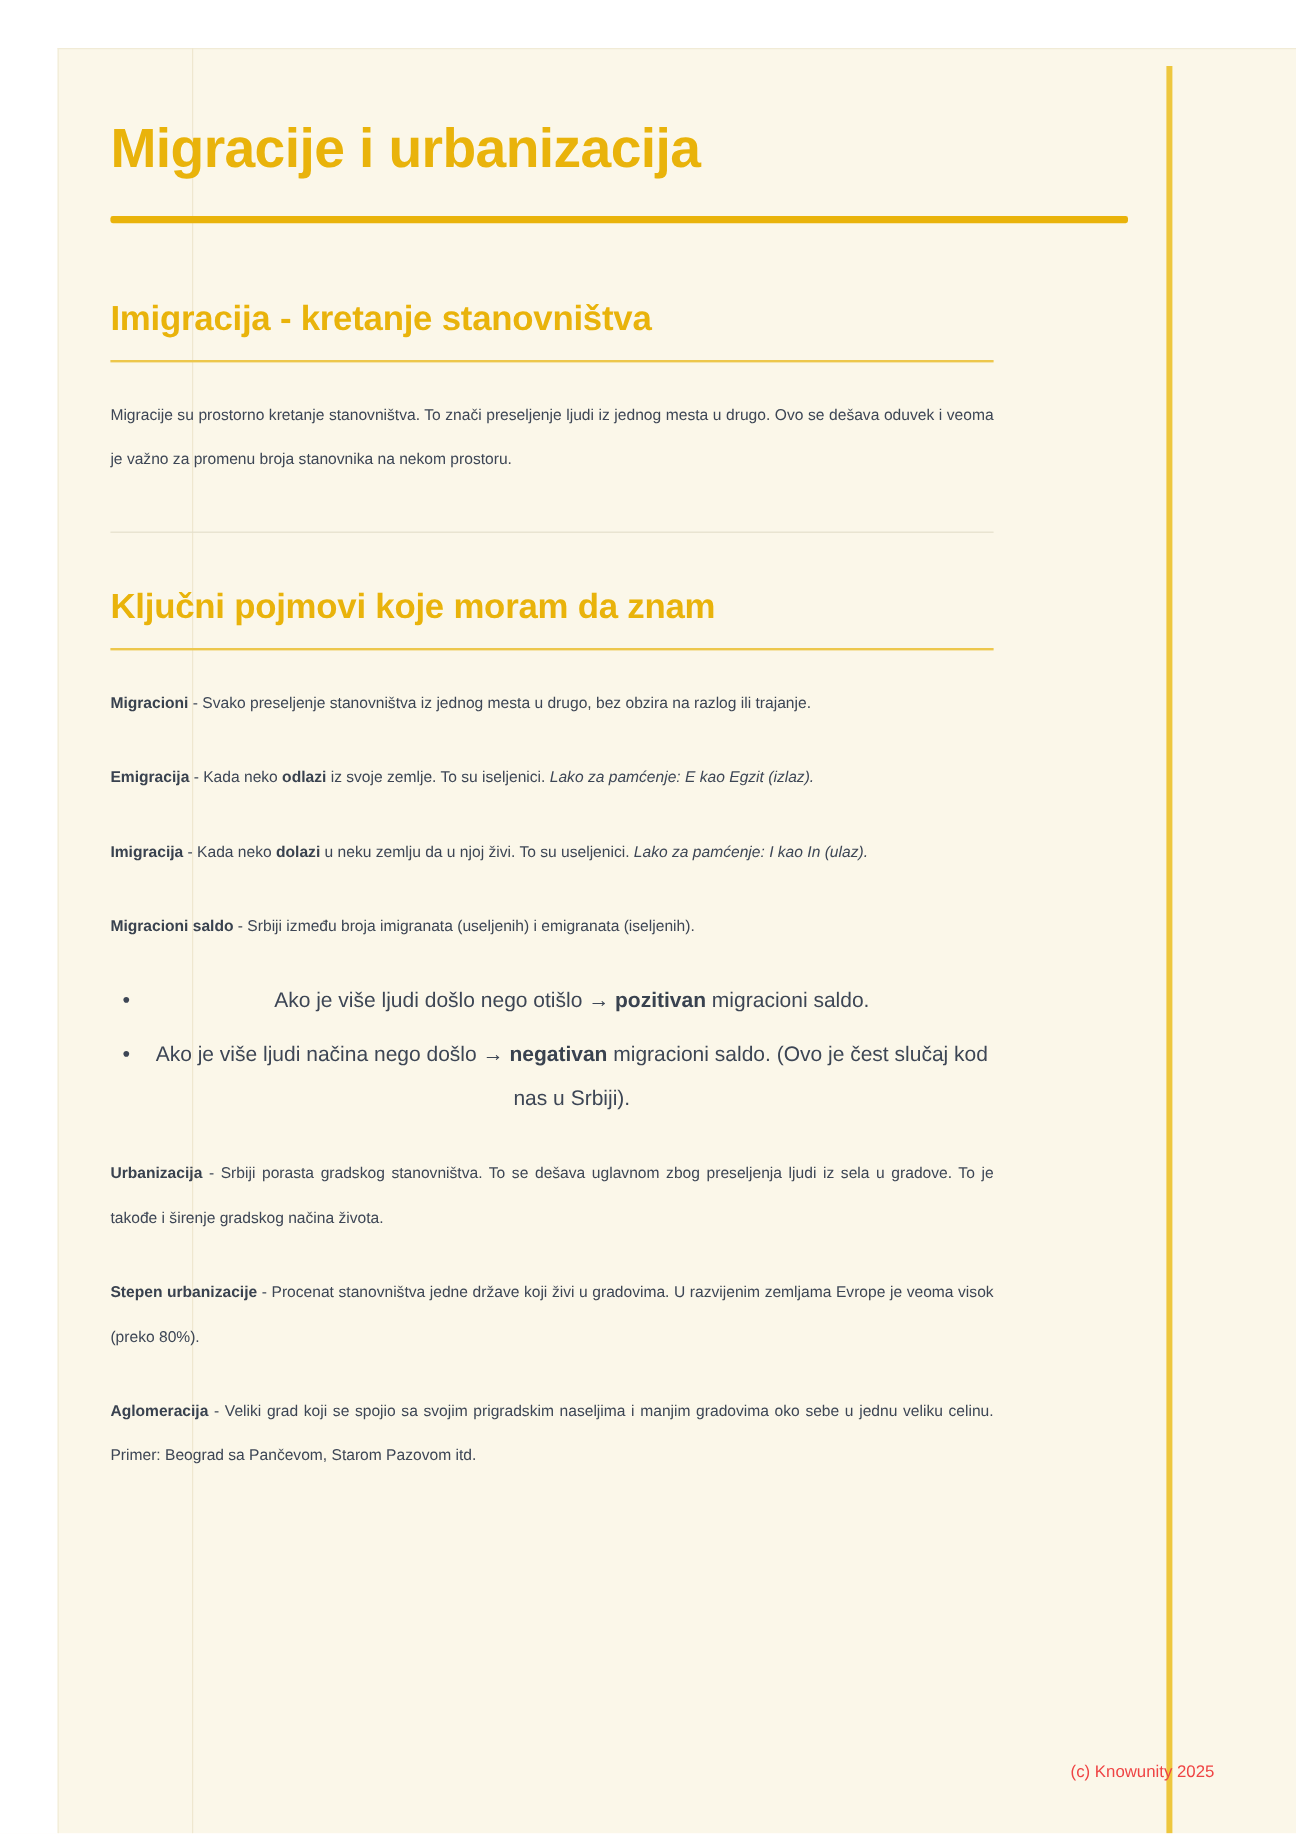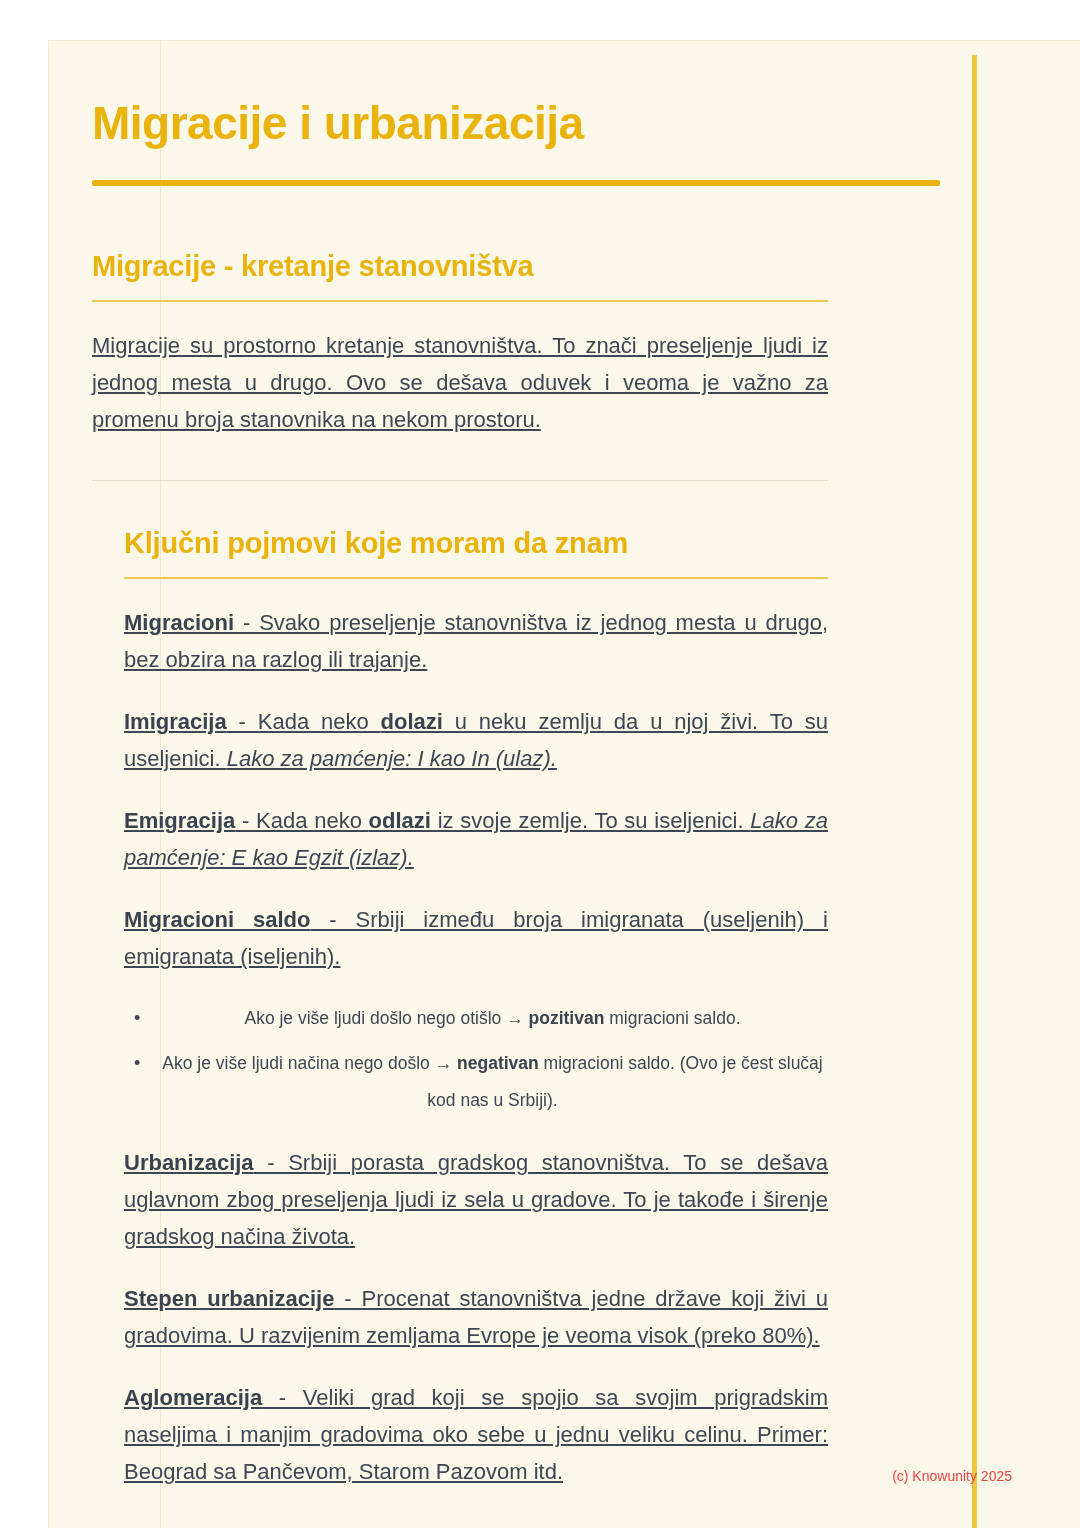--- a/index.html
+++ b/index.html
@@ -67,28 +67,27 @@
   }
 
   .heading-rule {
     width: 100%;
     height: 2px;
     background: #edc74c;
     margin-top: 17px;
   }
 
   .sec-intro { margin-top: 64px; }
-  .sec-terms { margin-top: 20px; margin-left: 32px; }
+  .sec-terms { margin-top: 20px; }
 
   p.body-text {
-    font-size: 22px;
+    font-size: 13px;
     line-height: 37px;
     text-align: justify;
     margin-top: 25px;
-    text-decoration: underline;
   }
 
   .divider {
     width: 100%;
     height: 1px;
     background: #e4dfcb;
     margin: 42px 0 46px 0;
   }
 
   ul.bullets {
@@ -132,34 +131,34 @@
   <div class="sheet"></div>
   <div class="vline-margin"></div>
   <div class="vline-accent"></div>
 
   <div class="content">
 
     <h1 class="title">Migracije i urbanizacija</h1>
     <div class="title-rule"></div>
 
     <section class="sec-intro">
-      <h2 class="section-heading">Migracije - kretanje stanovništva</h2>
+      <h2 class="section-heading">Imigracija - kretanje stanovništva</h2>
       <div class="heading-rule"></div>
       <p class="body-text"><span>Migracije su prostorno kretanje stanovništva. To znači preseljenje ljudi iz jednog mesta u drugo. Ovo se dešava oduvek i veoma je važno za promenu broja stanovnika na nekom prostoru.</span></p>
     </section>
 
     <div class="divider"></div>
 
     <section class="sec-terms">
       <h2 class="section-heading">Ključni pojmovi koje moram da znam</h2>
       <div class="heading-rule"></div>
 
       <p class="body-text"><strong>Migracioni</strong><span> - Svako preseljenje stanovništva iz jednog mesta u drugo, bez obzira na razlog ili trajanje.</span></p>
+      <p class="body-text"><strong>Emigracija</strong><span> - Kada neko </span><strong>odlazi</strong><span> iz svoje zemlje. To su iseljenici. </span><em>Lako za pamćenje: E kao Egzit (izlaz).</em></p>
       <p class="body-text"><strong>Imigracija</strong><span> - Kada neko </span><strong>dolazi</strong><span> u neku zemlju da u njoj živi. To su useljenici. </span><em>Lako za pamćenje: I kao In (ulaz).</em></p>
-      <p class="body-text"><strong>Emigracija</strong><span> - Kada neko </span><strong>odlazi</strong><span> iz svoje zemlje. To su iseljenici. </span><em>Lako za pamćenje: E kao Egzit (izlaz).</em></p>
       <p class="body-text"><strong>Migracioni saldo</strong><span> - Srbiji između broja imigranata (useljenih) i emigranata (iseljenih).</span></p>
 
       <ul class="bullets">
         <li><span>Ako je više ljudi došlo nego otišlo → </span><strong>pozitivan</strong><span> migracioni saldo.</span></li>
         <li><span>Ako je više ljudi načina nego došlo → </span><strong>negativan</strong><span> migracioni saldo. (Ovo je čest slučaj kod nas u Srbiji).</span></li>
       </ul>
 
       <p class="body-text"><strong>Urbanizacija</strong><span> - Srbiji porasta gradskog stanovništva. To se dešava uglavnom zbog preseljenja ljudi iz sela u gradove. To je takođe i širenje gradskog načina života.</span></p>
       <p class="body-text"><strong>Stepen urbanizacije</strong><span> - Procenat stanovništva jedne države koji živi u gradovima. U razvijenim zemljama Evrope je veoma visok (preko 80%).</span></p>
       <p class="body-text"><strong>Aglomeracija</strong><span> - Veliki grad koji se spojio sa svojim prigradskim naseljima i manjim gradovima oko sebe u jednu veliku celinu. Primer: Beograd sa Pančevom, Starom Pazovom itd.</span></p>

